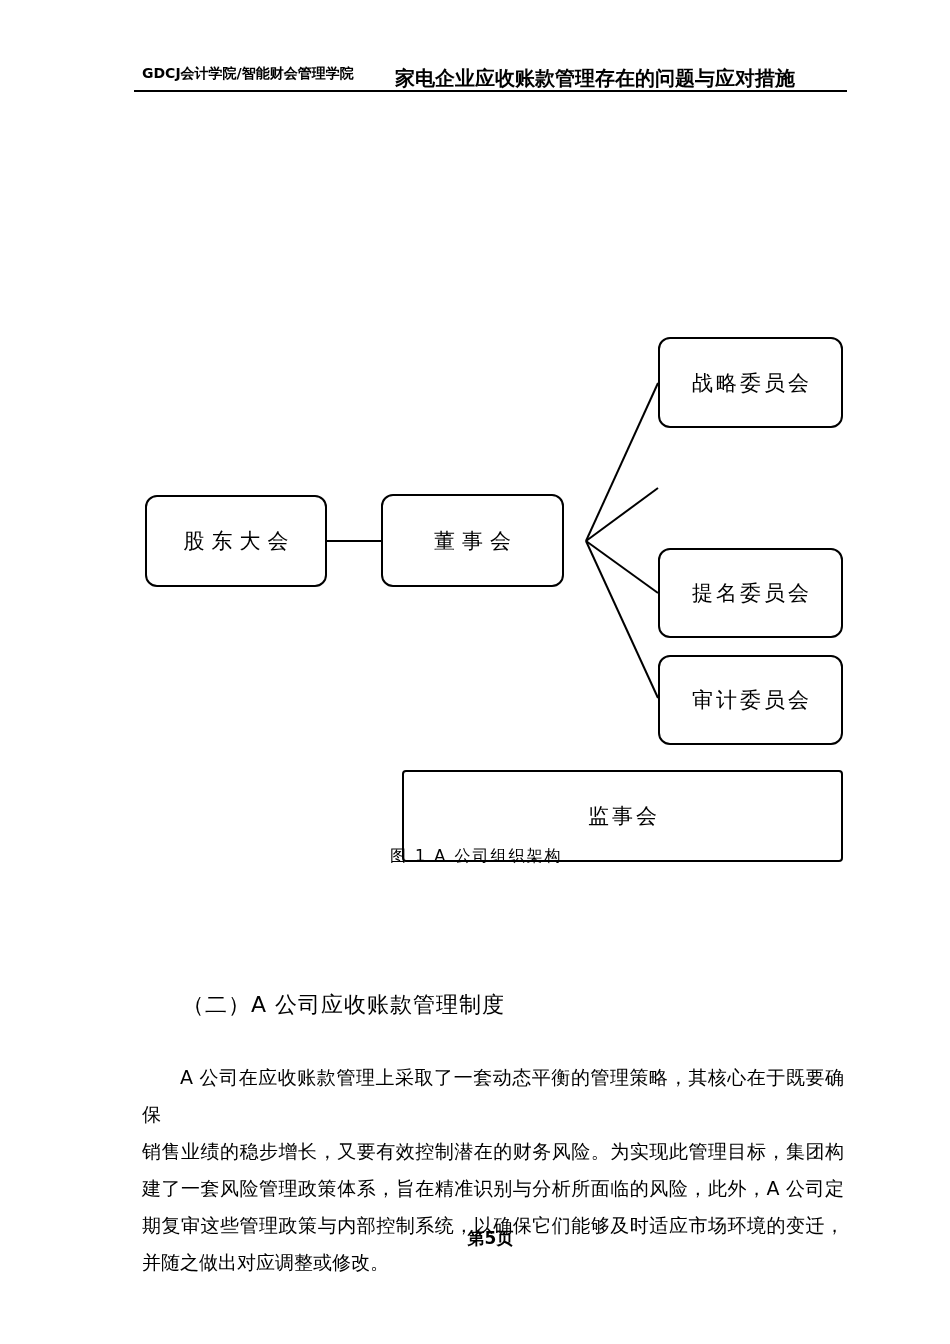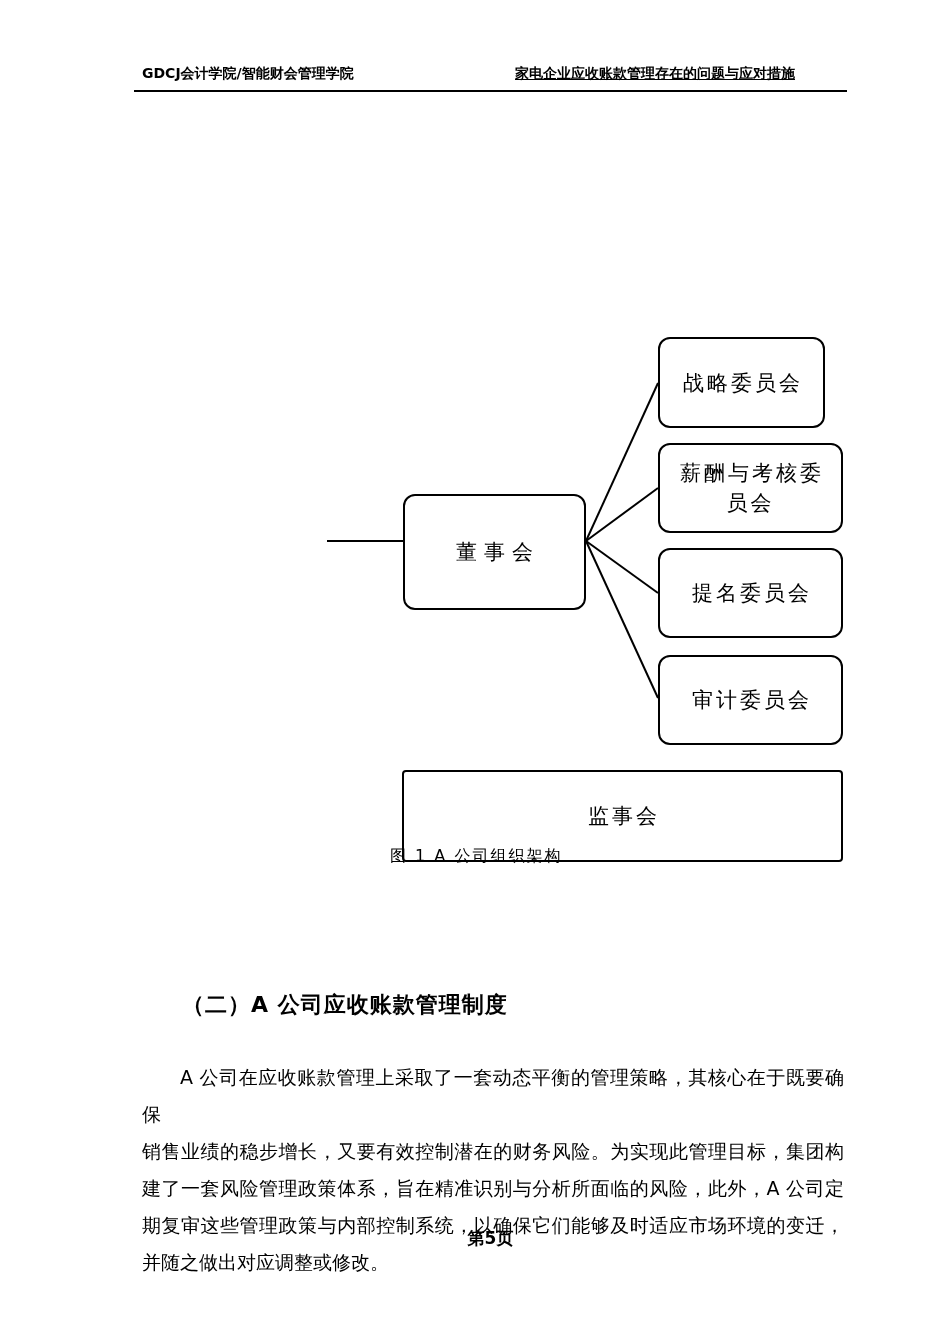--- a/index.html
+++ b/index.html
@@ -23,24 +23,23 @@
     left: 142px;
     top: 65px;
     font-size: 14px;
     font-weight: bold;
     white-space: nowrap;
   }
   .header-right {
     position: absolute;
     right: 170px;
     top: 65px;
-    font-size: 14px;
+    font-size: 20px;
     font-weight: bold;
     white-space: nowrap;
-    text-decoration: underline;
   }
   .header-rule {
     position: absolute;
     left: 134px;
     top: 90px;
     width: 713px;
     height: 2px;
     background: #000000;
   }
   
@@ -51,22 +50,22 @@
     border-radius: 12px;
     background: #ffffff;
     display: flex;
     align-items: center;
     justify-content: center;
     text-align: center;
     font-size: 21px;
     line-height: 30px;
   }
   .node-shareholders { left: 145px; top: 495px; width: 182px; height: 92px; letter-spacing: 7px; text-indent: 7px; }
-  .node-board        { left: 403px; top: 494px; width: 183px; height: 116px; letter-spacing: 7px; text-indent: 7px; }
-  .node-strategy     { left: 658px; top: 337px; width: 167px; height: 91px; letter-spacing: 3px; text-indent: 3px; }
+  .node-board        { left: 381px; top: 494px; width: 183px; height: 93px; letter-spacing: 7px; text-indent: 7px; }
+  .node-strategy     { left: 658px; top: 337px; width: 185px; height: 91px; letter-spacing: 3px; text-indent: 3px; }
   .node-compensation { left: 658px; top: 443px; width: 185px; height: 90px; letter-spacing: 3px; text-indent: 3px; padding: 0 8px; }
   .node-nomination   { left: 658px; top: 548px; width: 185px; height: 90px; letter-spacing: 3px; text-indent: 3px; }
   .node-audit        { left: 658px; top: 655px; width: 185px; height: 90px; letter-spacing: 3px; text-indent: 3px; text-align: center; }
   .node-supervisory  { left: 402px; top: 770px; width: 441px; height: 92px; letter-spacing: 3px; text-indent: 3px; border-radius: 4px; }
   .connector-svg {
     position: absolute;
     left: 0; top: 0;
     width: 950px; height: 1344px;
     pointer-events: none;
   }
@@ -81,21 +80,21 @@
     font-size: 16px;
     letter-spacing: 2px;
     white-space: nowrap;
   }
   
   .section-heading {
     position: absolute;
     left: 182px;
     top: 990px;
     font-size: 22px;
-    font-weight: bold;
+    font-weight: normal;
     letter-spacing: 1px;
     white-space: nowrap;
   }
   .body-text {
     position: absolute;
     left: 142px;
     top: 1059px;
     width: 702px;
     font-size: 19px;
     line-height: 37px;
@@ -124,23 +123,23 @@
   <div class="header-rule"></div>
 
   <svg class="connector-svg" viewBox="0 0 950 1344" xmlns="http://www.w3.org/2000/svg">
     <line x1="327" y1="541" x2="403" y2="541"></line>
     <line x1="586" y1="541" x2="658" y2="383"></line>
     <line x1="586" y1="541" x2="658" y2="488"></line>
     <line x1="586" y1="541" x2="658" y2="593"></line>
     <line x1="586" y1="541" x2="658" y2="698"></line>
   </svg>
 
+  <div class="org-node node-shareholders">股东大会</div>
   <div class="org-node node-board">董事会</div>
   <div class="org-node node-strategy">战略委员会</div>
-  <div class="org-node node-compensation">薪酬与考核委员会</div>
   <div class="org-node node-nomination">提名委员会</div>
   <div class="org-node node-audit">审计委员会</div>
   <div class="org-node node-supervisory">监事会</div>
 
   <div class="figure-caption">图 1  A 公司组织架构</div>
 
   <div class="section-heading">（二）A 公司应收账款管理制度</div>
 
   <div class="body-text">
     <div class="body-line indent fill">A 公司在应收账款管理上采取了一套动态平衡的管理策略，其核心在于既要确保</div>

